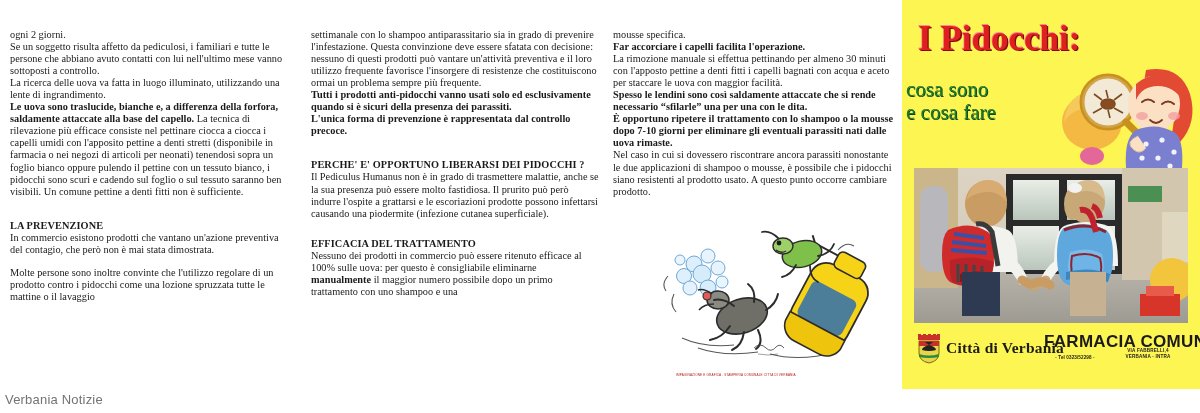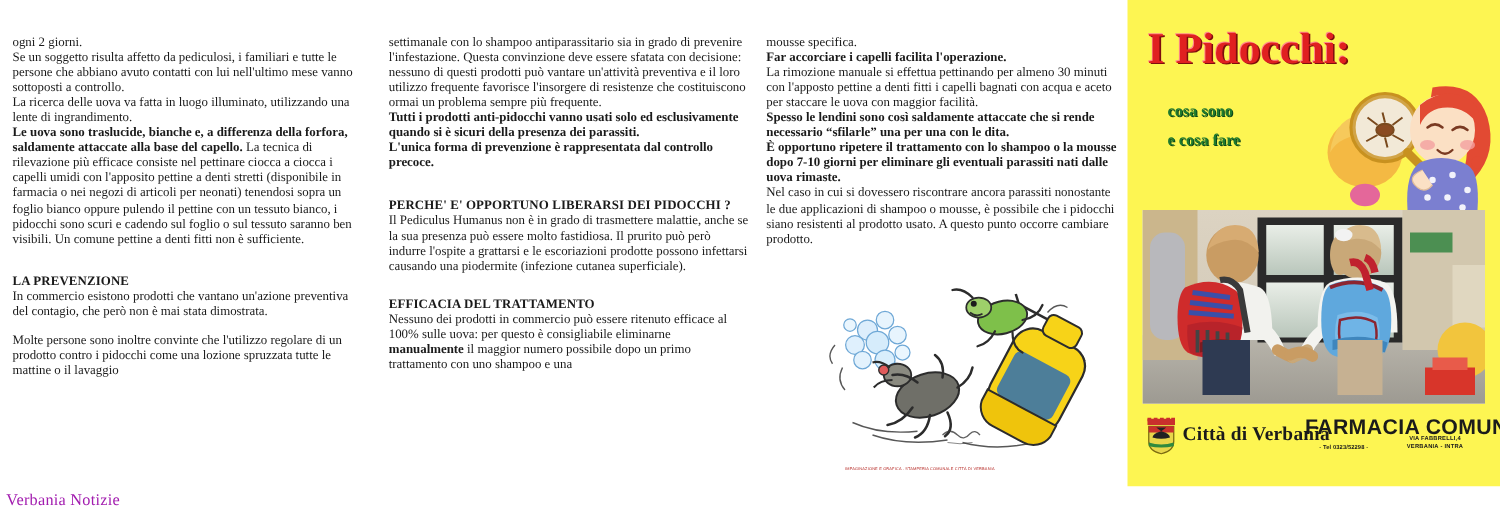--- a/index.html
+++ b/index.html
@@ -55,24 +55,24 @@
     font-weight:bold;font-style:normal;
     font-size:35px;line-height:36px;
     color:#e02020;
     letter-spacing:0px;
     text-shadow:
       1.3px 1.3px 0 #7d0d0d,
       -0.7px -0.7px 0 #ff8a8a;
     white-space:nowrap;
   }
   .title-sub{
-    position:absolute;left:32px;top:78px;
-    font-family:"Liberation Serif", serif;
-    font-weight:bold;
-    font-size:13px;line-height:22.5px;
+    position:absolute;left:4px;top:78px;
+    font-family:"Liberation Serif", serif;
+    font-weight:normal;
+    font-size:21px;line-height:22.5px;
     color:#1f7a2e;
     text-shadow:0.8px 0.8px 0 #0c4418;
     white-space:nowrap;
   }
   .girl{position:absolute;left:148px;top:60px;width:150px;height:108px;}
   .photo{
     position:absolute;left:12px;top:168px;width:274px;height:155px;
     border:0;overflow:hidden;background:#d8d2c6;
   }
   .brandrow{position:absolute;left:0;top:330px;width:298px;height:58px;}
@@ -98,22 +98,22 @@
   .tel{
     position:absolute;left:142px;top:25px;width:62px;text-align:center;
     font-family:"Liberation Sans", sans-serif;
     font-weight:bold;font-size:4.6px;color:#1b1b1b;letter-spacing:.1px;
     white-space:nowrap;
   }
 
   
   #footer-cap{
     position:absolute;left:5px;top:392px;
-    font-family:Liberation Serif, serif;
-    font-size:13px;color:#a21caf;letter-spacing:.2px;
+    font-family:Liberation Sans, sans-serif;
+    font-size:13px;color:#737373;letter-spacing:.2px;
   }
 </style>
 </head>
 <body>
 
 <div id="page">
 
   <div class="col" id="col1">
     <p>ogni 2 giorni.</p>
     <p>Se un soggetto risulta affetto da pediculosi, i familiari e tutte le persone che abbiano avuto contatti con lui nell'ultimo mese vanno sottoposti a controllo.</p>

